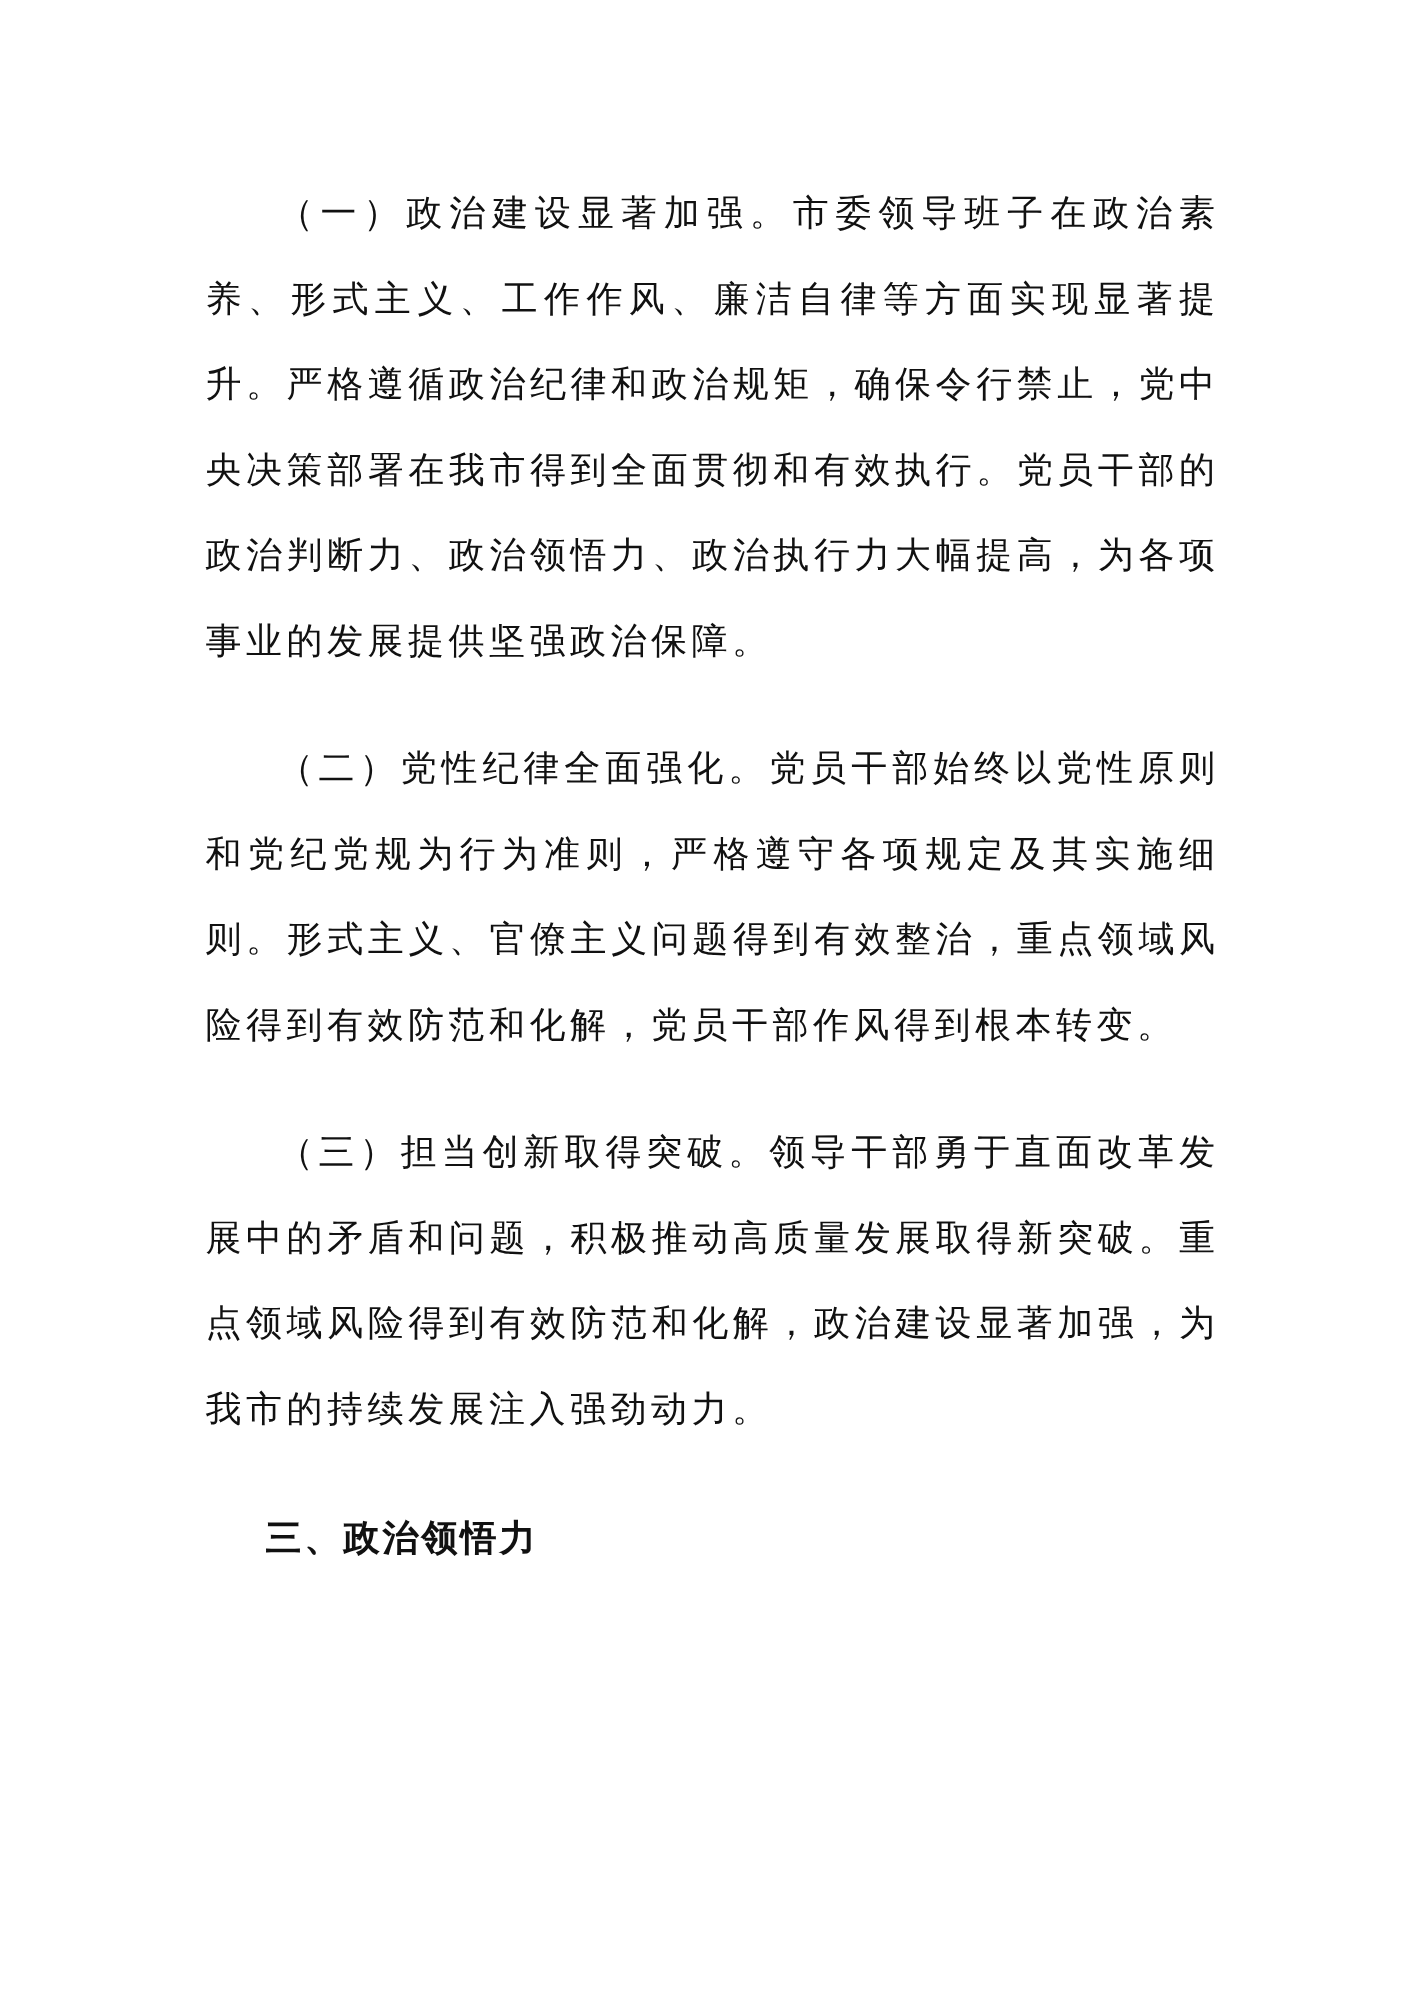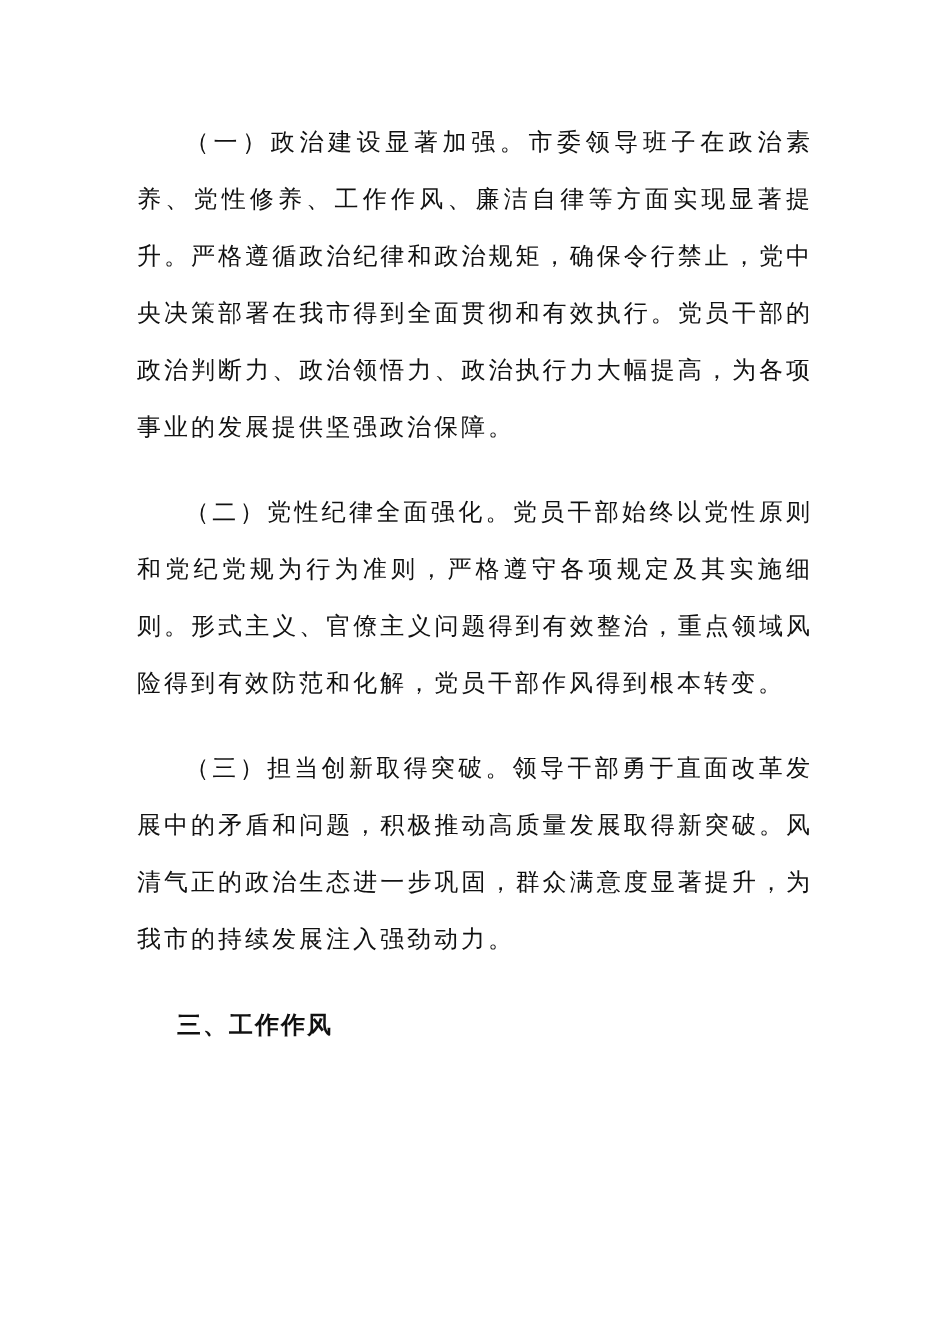--- a/index.html
+++ b/index.html
@@ -8,17 +8,17 @@
   .page { position: absolute; left: 137px; top: 114px; width: 676px; }
   .para { margin: 0 0 28px 0; font-size: 24px; line-height: 57px;
           text-indent: 48px; text-align: justify; letter-spacing: 3px; }
   .heading { margin: 0; font-size: 24px; line-height: 57px; font-weight: bold;
              text-indent: 40px; letter-spacing: 2px; }
 </style>
 </head>
 <body>
 
 <div class="page">
-  <p class="para">（一）政治建设显著加强。市委领导班子在政治素养、党性修养、工作作风、廉洁自律等方面实现显著提升。严格遵循政治纪律和政治规矩，确保令行禁止，党中央决策部署在我市得到全面贯彻和有效执行。党员干部的政治判断力、政治领悟力、政治执行力大幅提高，为各项事业的发展提供坚强政治保障。</p>
+  <p class="para">（一）政治建设显著加强。市委领导班子在政治素养、形式主义、工作作风、廉洁自律等方面实现显著提升。严格遵循政治纪律和政治规矩，确保令行禁止，党中央决策部署在我市得到全面贯彻和有效执行。党员干部的政治判断力、政治领悟力、政治执行力大幅提高，为各项事业的发展提供坚强政治保障。</p>
   <p class="para">（二）党性纪律全面强化。党员干部始终以党性原则和党纪党规为行为准则，严格遵守各项规定及其实施细则。形式主义、官僚主义问题得到有效整治，重点领域风险得到有效防范和化解，党员干部作风得到根本转变。</p>
-  <p class="para">（三）担当创新取得突破。领导干部勇于直面改革发展中的矛盾和问题，积极推动高质量发展取得新突破。风清气正的政治生态进一步巩固，群众满意度显著提升，为我市的持续发展注入强劲动力。</p>
-  <h2 class="heading">三、工作作风</h2>
+  <p class="para">（三）担当创新取得突破。领导干部勇于直面改革发展中的矛盾和问题，积极推动高质量发展取得新突破。重点领域风险得到有效防范和化解，政治建设显著加强，为我市的持续发展注入强劲动力。</p>
+  <h2 class="heading">三、政治领悟力</h2>
 </div>
 
 </body></html>

